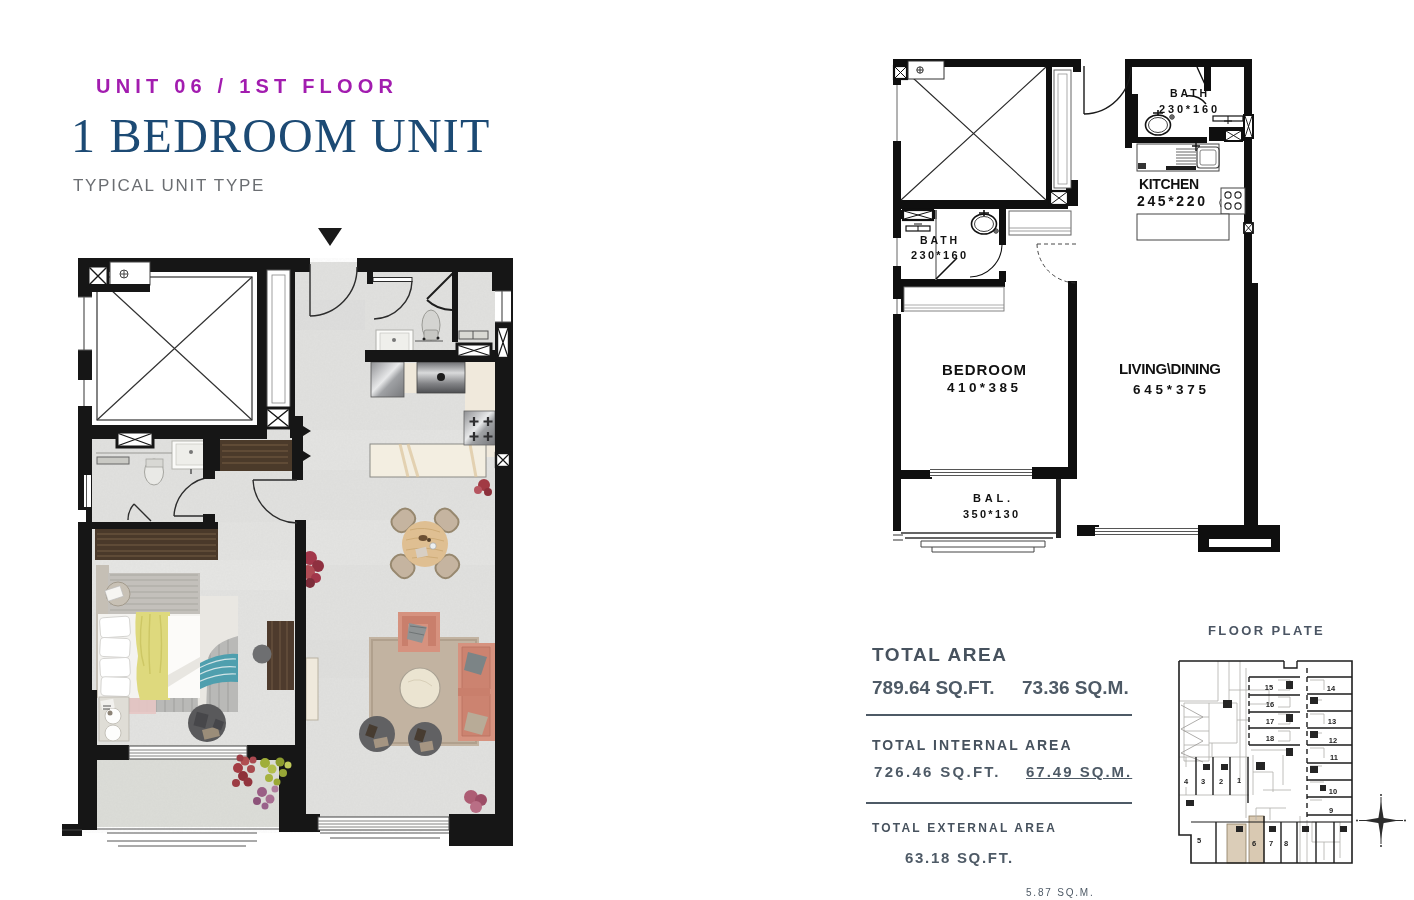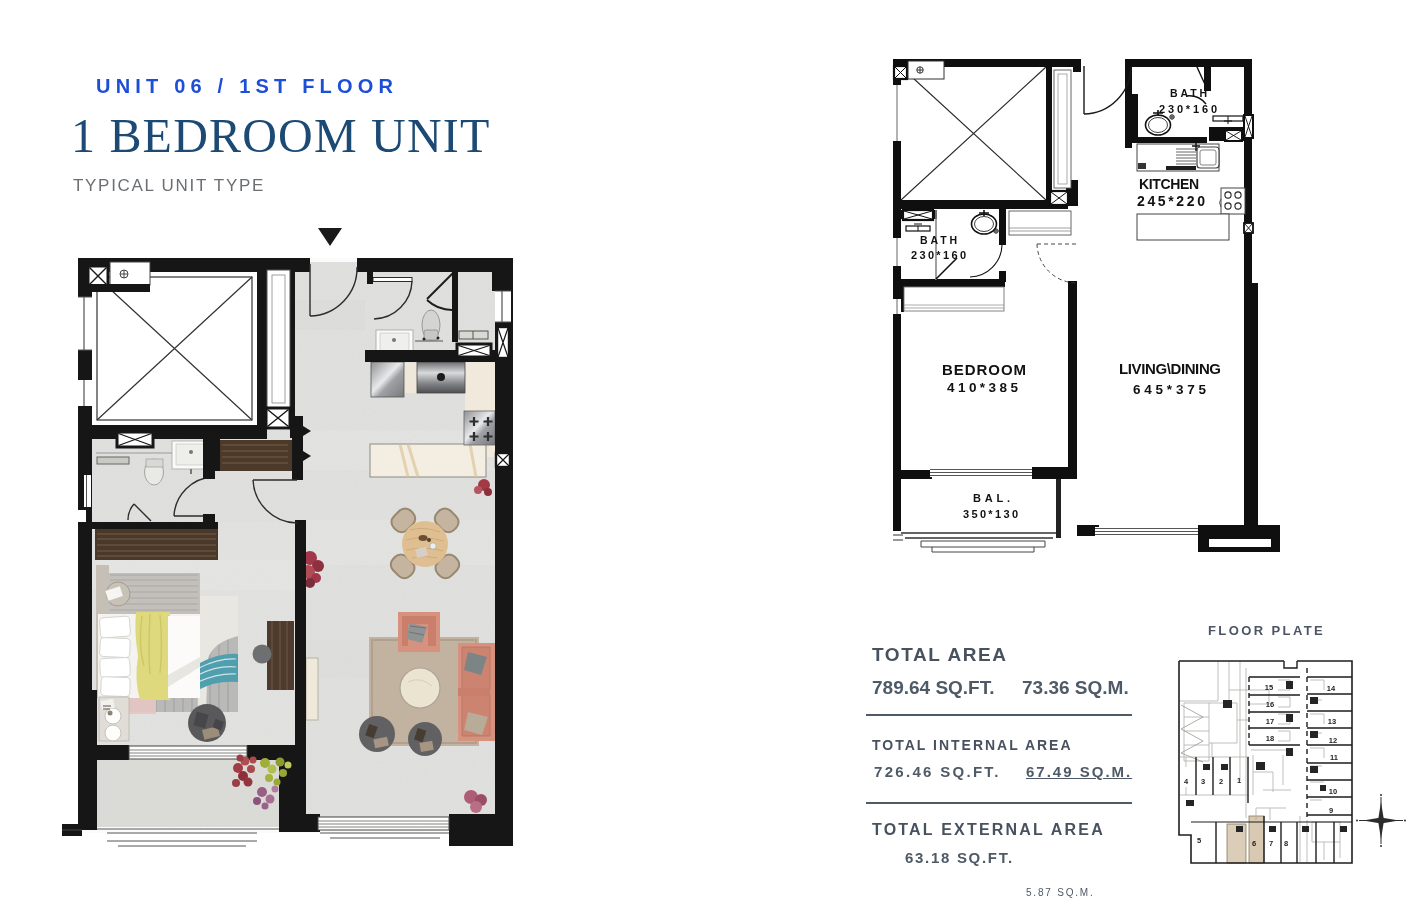--- a/index.html
+++ b/index.html
@@ -1,21 +1,21 @@
 <!DOCTYPE html>
 <html><head>
 <meta charset="utf-8">
 <style>
 html,body{margin:0;padding:0;width:1414px;height:900px;background:#ffffff;font-family:"Liberation Sans",sans-serif;overflow:hidden}
 .abs{position:absolute}
 </style>
 </head>
 <body>
 
-<div class="abs" style="left:96px;top:75px;font-size:20px;font-weight:bold;letter-spacing:5.2px;color:#1d4ed8;">UNIT 06 / 1ST FLOOR</div>
+<div class="abs" style="left:96px;top:75px;font-size:20px;font-weight:bold;letter-spacing:5.2px;color:#a21caf;">UNIT 06 / 1ST FLOOR</div>
 
 <div class="abs" style="left:71px;top:108px;font-family:'Liberation Serif',serif;font-size:48px;color:#1c4a74;letter-spacing:1.2px;text-align:center;">1 BEDROOM UNIT</div>
 
 <div class="abs" style="left:73px;top:176px;font-size:17px;letter-spacing:1.7px;color:#6b6e72;">TYPICAL UNIT TYPE</div>
 
 <svg class="abs" style="left:60px;top:222px" width="480" height="640" viewBox="60 222 480 640">
 <defs>
 <filter id="nz" x="0" y="0" width="100%" height="100%">
 <feTurbulence type="fractalNoise" baseFrequency="0.55" numOctaves="2" result="n"></feTurbulence>
 <feColorMatrix in="n" type="matrix" values="0 0 0 0 0.45 0 0 0 0 0.45 0 0 0 0 0.44 0 0 0 0.5 0"></feColorMatrix>
@@ -543,21 +543,21 @@
 
 <div class="abs" style="left:866px;top:714px;width:266px;height:2px;background:#4e5a66;"></div>
 
 <div class="abs" style="left:872px;top:737px;font-size:14px;font-weight:bold;letter-spacing:2px;color:#47525e;">TOTAL INTERNAL AREA</div>
 
 <div class="abs" style="left:874px;top:763px;font-size:15px;font-weight:bold;letter-spacing:2.3px;color:#4e5a66;white-space:nowrap;">726.46 SQ.FT.</div>
 <div class="abs" style="left:1026px;top:763px;font-size:15px;font-weight:bold;letter-spacing:2px;color:#4e5a66;white-space:nowrap;text-decoration:underline;">67.49 SQ.M.</div>
 
 <div class="abs" style="left:866px;top:802px;width:266px;height:2px;background:#4e5a66;"></div>
 
-<div class="abs" style="left:872px;top:821px;font-size:16px;font-weight:bold;letter-spacing:2.2px;color:#47525e;">TOTAL EXTERNAL AREA</div>
+<div class="abs" style="left:872px;top:821px;font-size:12px;font-weight:bold;letter-spacing:2.2px;color:#47525e;">TOTAL EXTERNAL AREA</div>
 
 <div class="abs" style="left:874px;top:849px;font-size:15px;font-weight:bold;letter-spacing:1.7px;color:#4e5a66;white-space:nowrap;margin-left:31px;">63.18 SQ.FT.</div>
 <div class="abs" style="left:1026px;top:887px;font-size:10px;font-weight:normal;letter-spacing:1.8px;color:#4e5a66;white-space:nowrap;">5.87 SQ.M.</div>
 
 <div class="abs" style="left:1208px;top:623px;font-size:13px;font-weight:bold;letter-spacing:2.4px;color:#4b5563;">FLOOR PLATE</div>
 
 <svg class="abs" style="left:1165px;top:650px" width="249" height="230" viewBox="1165 650 249 230">
 <style>.n{font-family:"Liberation Sans",sans-serif;font-weight:bold;font-size:7.5px;fill:#222;text-anchor:middle}</style>
 
 <rect x="1227" y="824" width="19" height="39" fill="#dbcdb8" stroke="#8a7a60" stroke-width="0.8"></rect>

